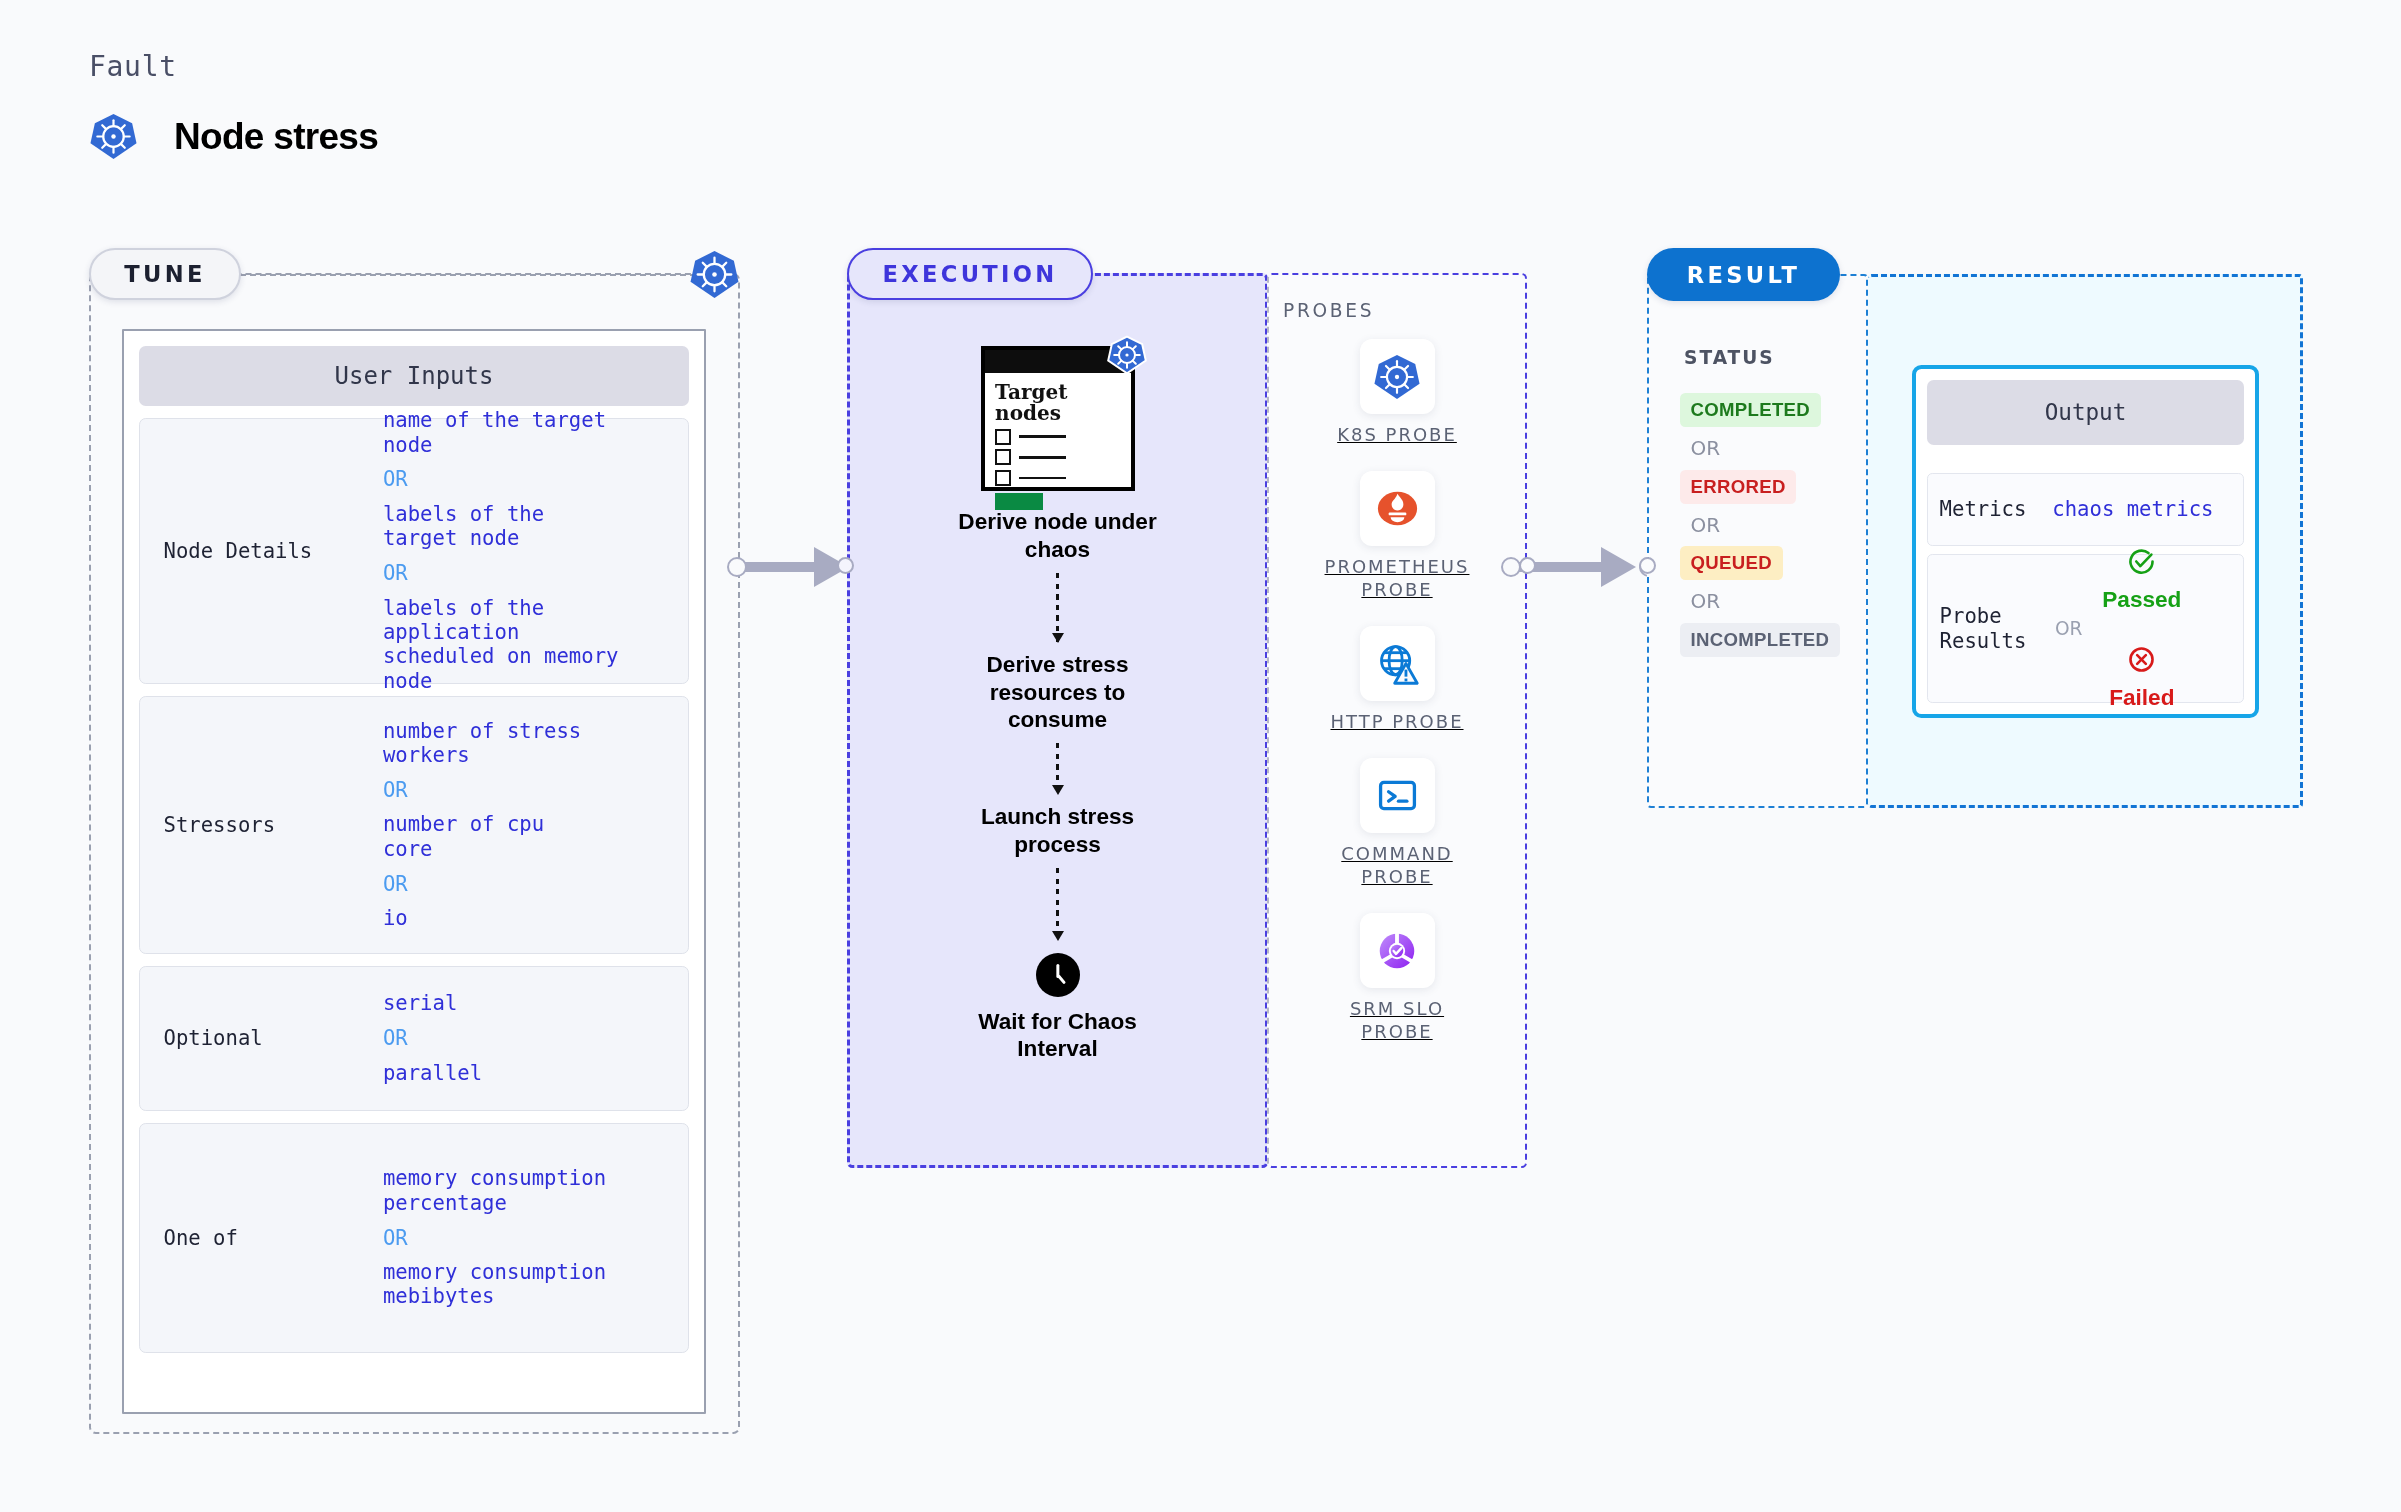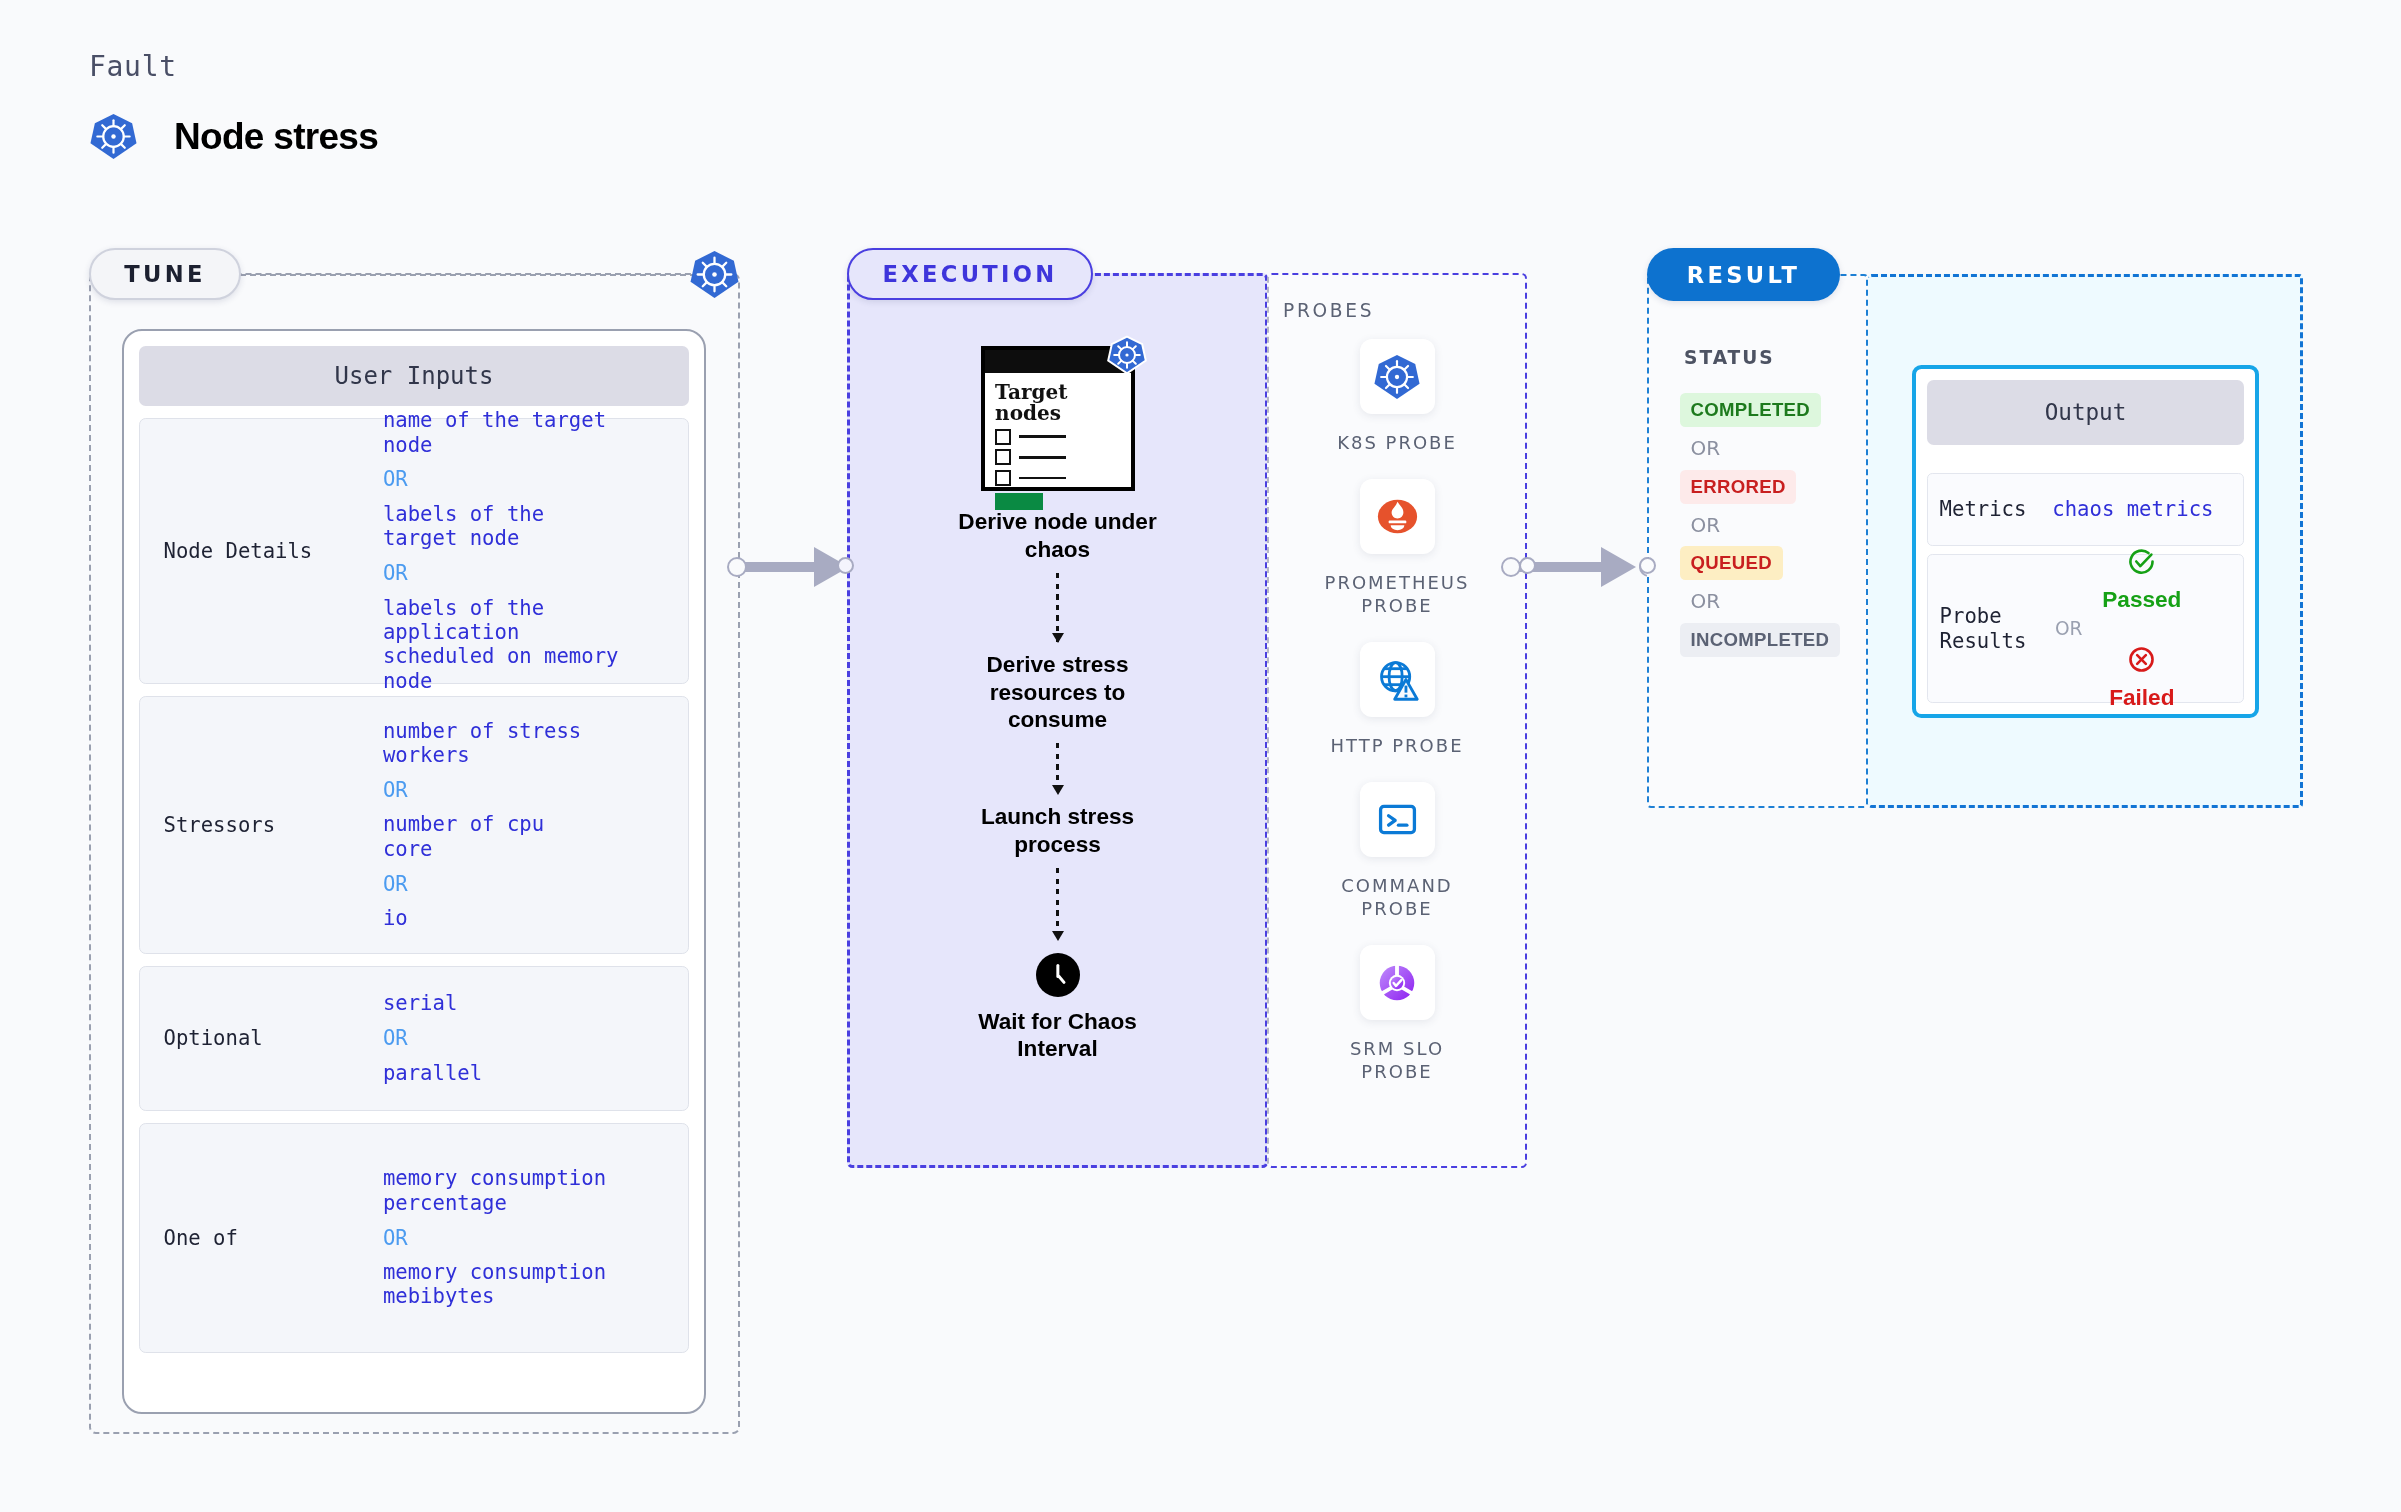--- a/index.html
+++ b/index.html
@@ -82,21 +82,21 @@
     position: absolute;
     left: 689px; top: 249px;
     width: 51px; height: 51px;
     z-index: 14;
   }
 
   .card {
     position: absolute;
     background: #ffffff;
     border: 2.7px solid #9aa0b0;
-    border-radius: 20px;
+    border-radius: 1px;
   }
   #user-inputs-card {
     left: 122px; top: 329px;
     width: 584px; height: 1085px;
     padding: 14.6px;
     display: flex; flex-direction: column; gap: 12px;
   }
   .card-title {
     background: #dcdce6;
     border-radius: 6.7px;
@@ -270,21 +270,21 @@
   }
 
   
   #probes-list {
     position: absolute;
     left: 1267px; top: 339px;
     width: 260px;
     display: flex; flex-direction: column; align-items: center;
     gap: 25px;
   }
-  .probe-item { display: flex; flex-direction: column; align-items: center; gap: 17px; width: 166px; }
+  .probe-item { display: flex; flex-direction: column; align-items: center; gap: 9px; width: 166px; text-decoration: underline; }
   .probe-tile {
     width: 75px; height: 75px;
     background: #fff;
     border-radius: 12px;
     box-shadow: 0 2px 8px rgba(50,60,90,.10);
     display: flex; align-items: center; justify-content: center;
   }
   .probe-label {
     font-family: "DejaVu Sans", sans-serif;
     font-size: 18px;

